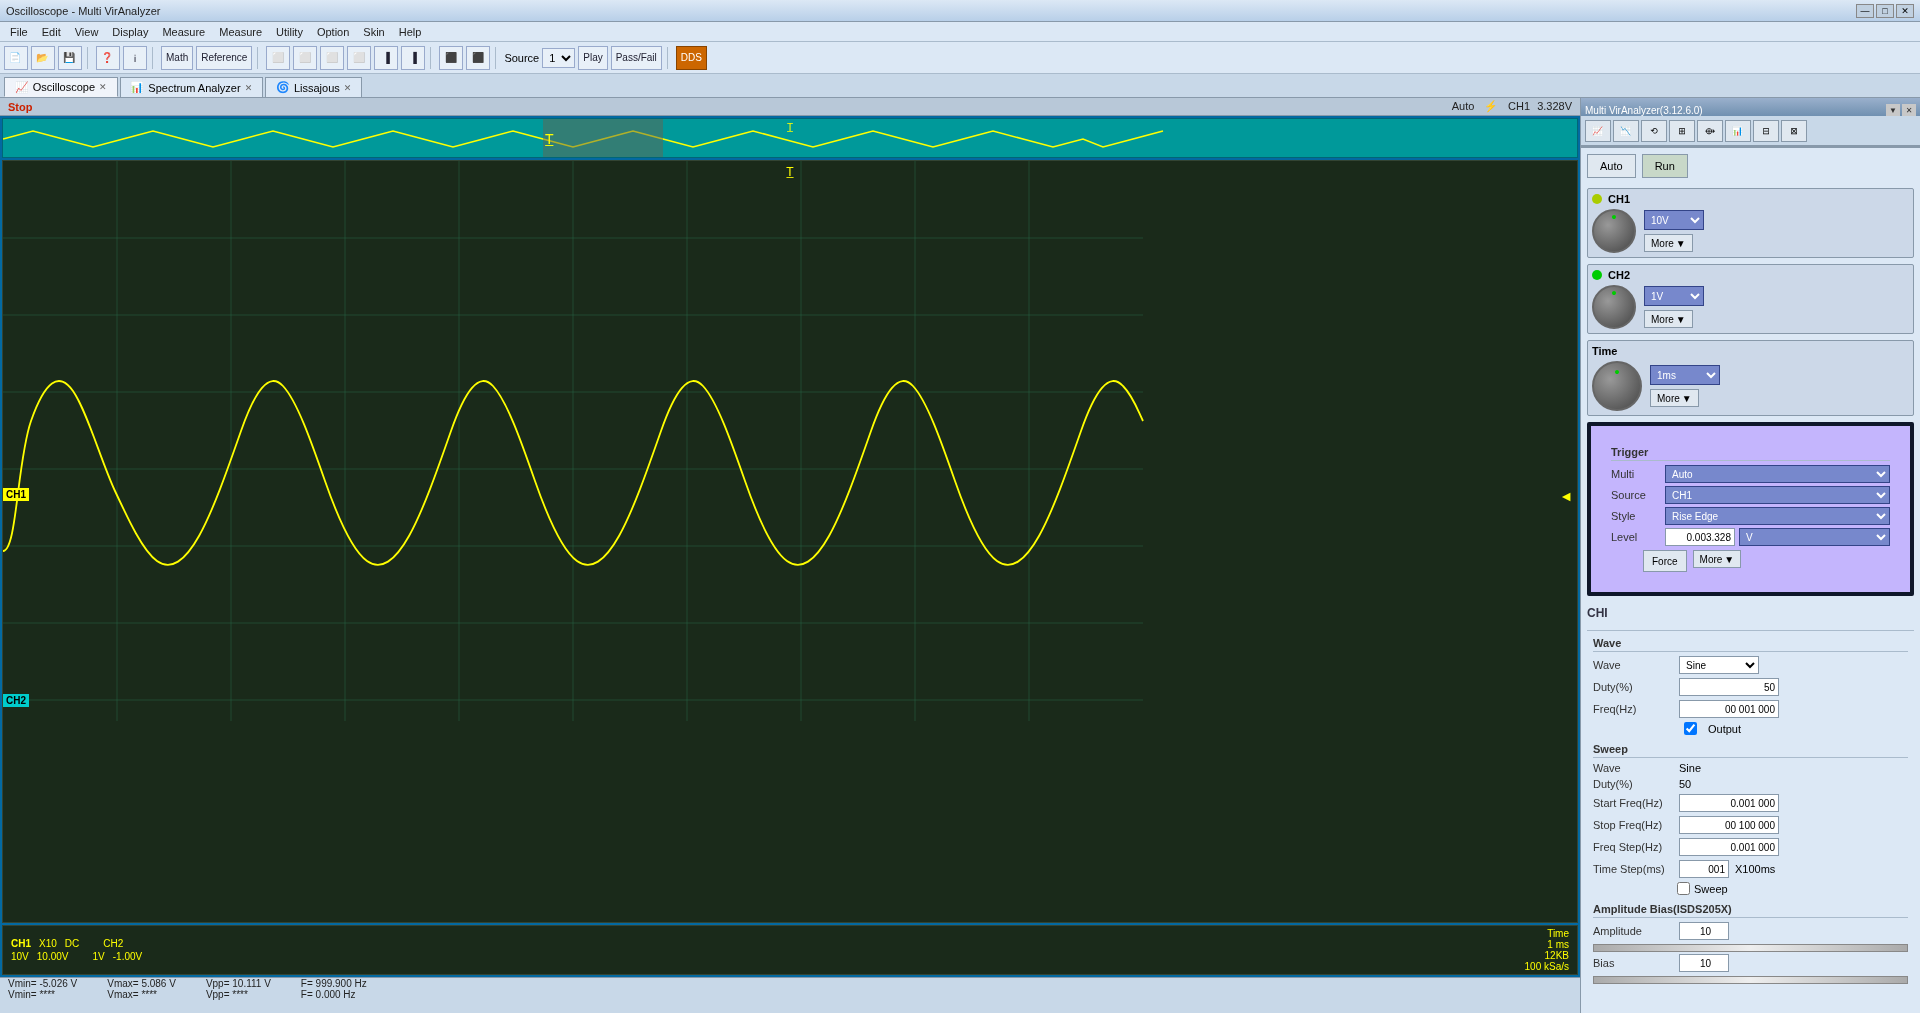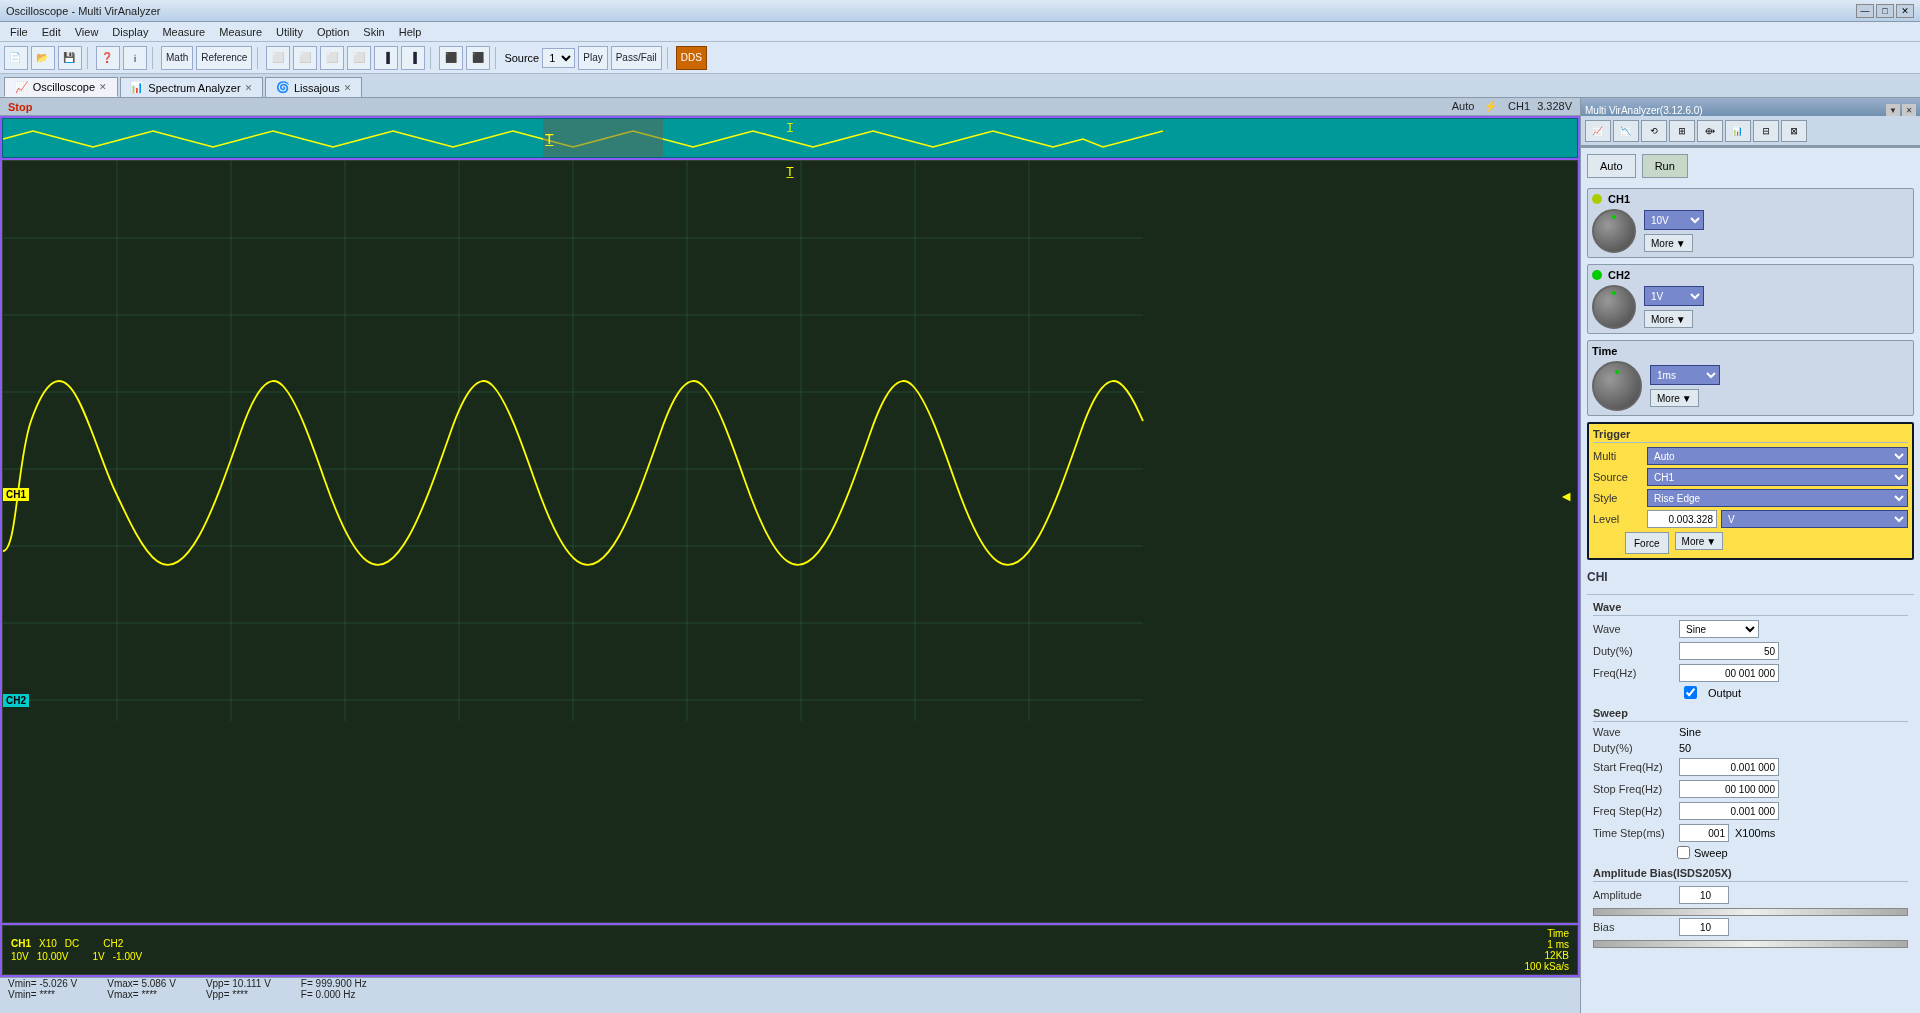--- a/index.html
+++ b/index.html
@@ -86,21 +86,21 @@
     #main {
       display: flex;
       height: calc(1013px - 22px - 20px - 32px - 24px);
     }
 
     
     #osc-area {
       flex: 1;
       display: flex;
       flex-direction: column;
-      background: #8b5cf6;
+      background: #0369a1;
     }
 
     
     #status-bar {
       background: #b8c8d8;
       height: 18px;
       display: flex;
       align-items: center;
       padding: 0 8px;
       font-size: 11px;
@@ -280,23 +280,23 @@
       background: #e0e8f0;
       border: 1px solid #8899aa;
       height: 18px;
       padding: 0 6px;
       font-size: 10px;
       cursor: pointer;
       display: flex; align-items: center; gap: 2px;
     }
 
     .trigger-section {
-      background: #fde047;
-      border: 2px solid #0f172a;
-      padding: 4px;
+      background: #c4b5fd;
+      border: 4px solid #0f172a;
+      padding: 20px;
       border-radius: 2px;
     }
 
     .trigger-row {
       display: flex;
       align-items: center;
       gap: 4px;
       margin-bottom: 3px;
       font-size: 11px;
     }

